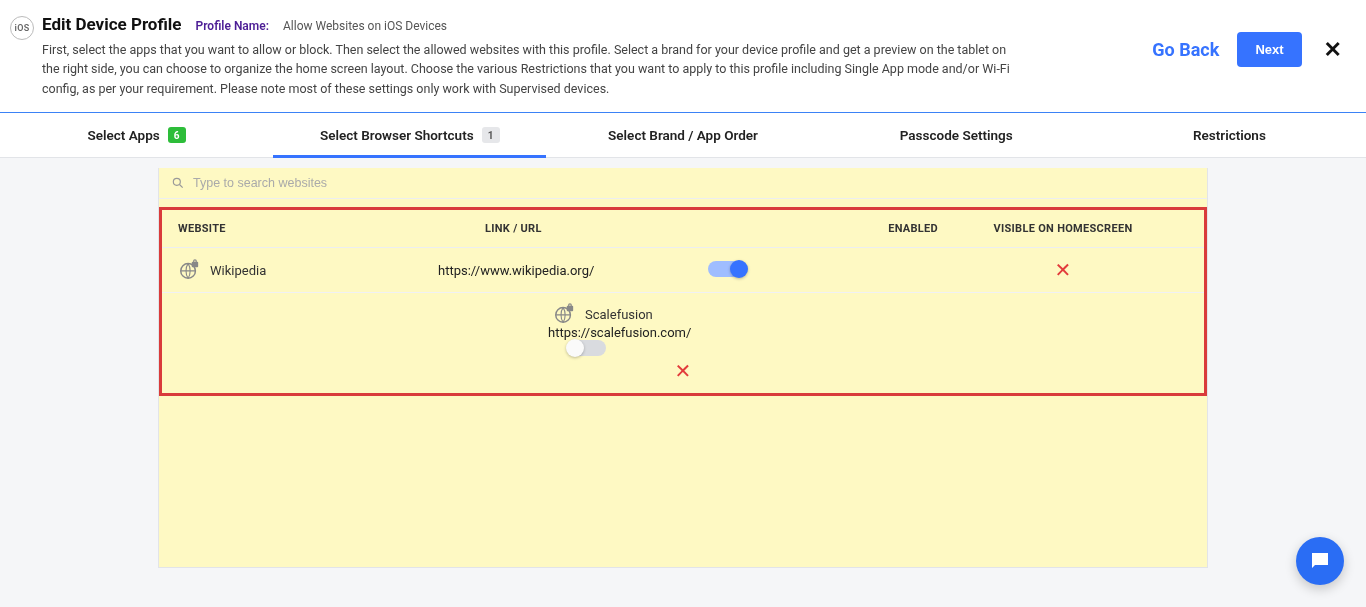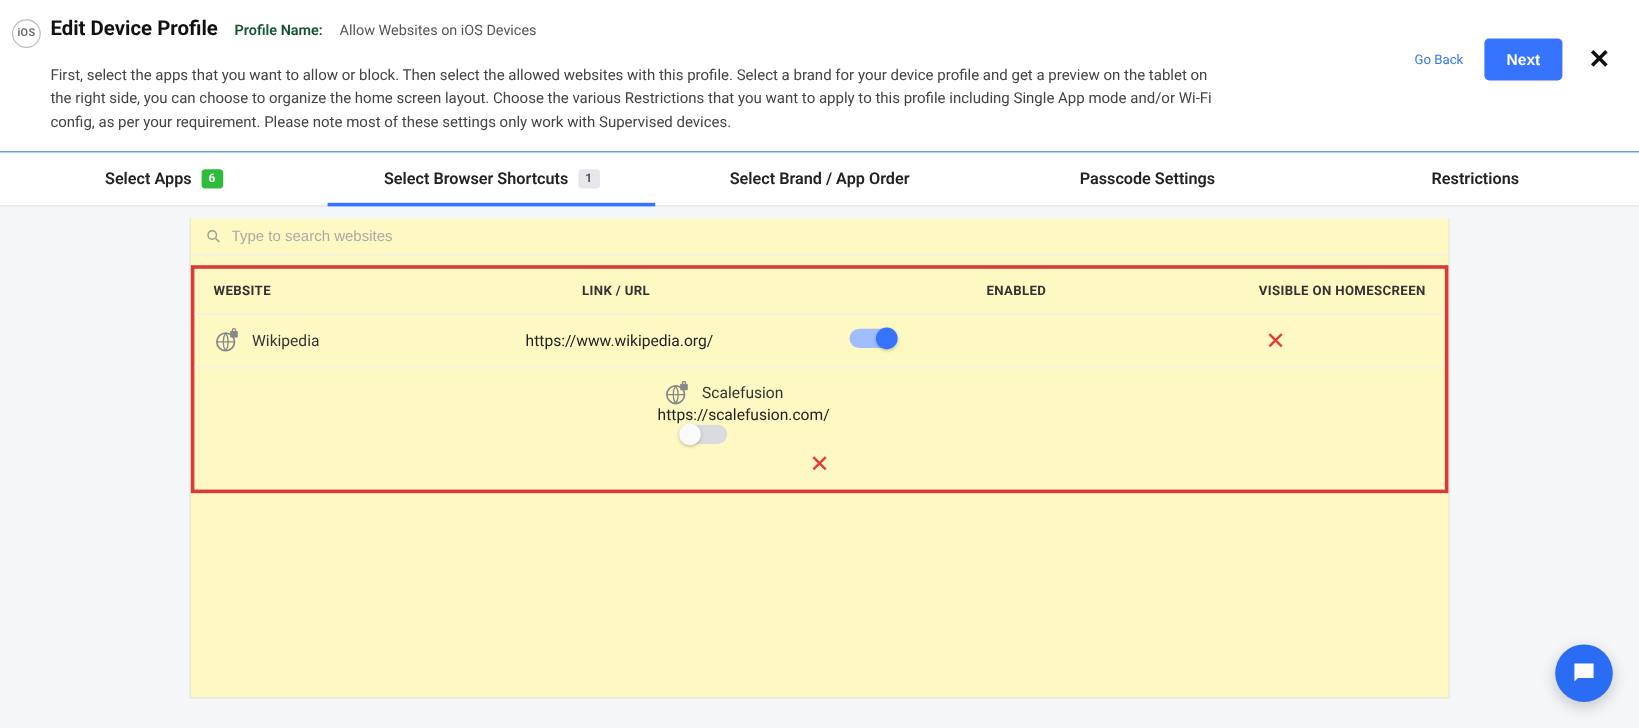--- a/index.html
+++ b/index.html
@@ -1,46 +1,46 @@
 <!DOCTYPE html>
 <html><head>
   <meta charset="utf-8">
   <style>
     * { box-sizing: border-box; margin: 0; padding: 0; }
     body { font-family: -apple-system, BlinkMacSystemFont, "Segoe UI", Roboto, Helvetica, Arial, sans-serif; background: #f5f6f8; color: #2b2b2b; width: 1366px; height: 607px; overflow: hidden; position: relative; }
     .header-region { background: #fff; padding: 14px 20px 14px 10px; display: flex; align-items: flex-start; }
     .ios-badge { width: 24px; height: 24px; border: 1px solid #bbb; border-radius: 50%; display: flex; align-items: center; justify-content: center; font-size: 9px; color: #666; margin-right: 8px; margin-top: 2px; flex: 0 0 auto; font-weight: 600; letter-spacing: 0.3px; }
     .header-text { flex: 1 1 auto; padding-right: 30px; }
-    .title-row { display: flex; align-items: baseline; gap: 14px; margin-bottom: 20px; }
+    .title-row { display: flex; align-items: baseline; gap: 14px; margin-bottom: 6px; }
     .page-title { font-size: 17px; font-weight: 700; color: #111; }
-    .profile-name-label { font-size: 12px; color: #14532d; font-weight: 600; }
+    .profile-name-label { font-size: 12px; color: #4c1d95; font-weight: 600; }
     .profile-name-value { font-size: 12px; color: #555; }
     .header-desc { font-size: 12.5px; color: #444; line-height: 1.55; max-width: 980px; }
     .header-actions { display: flex; align-items: center; gap: 18px; flex: 0 0 auto; margin-top: 18px; }
-    .go-back { color: #3673ff; font-size: 11px; font-weight: 400; cursor: pointer; margin-left: 36px; }
+    .go-back { color: #3673ff; font-size: 18px; font-weight: 700; cursor: pointer; margin-left: 36px; }
     .next-btn { background: #3673ff; color: #fff; border: none; border-radius: 4px; padding: 10px 18px; font-size: 13px; font-weight: 600; cursor: pointer; }
     .close-x { font-size: 22px; font-weight: 700; cursor: pointer; color: #111; padding: 0 4px; }
     .tabs-bar { background: #fff; border-top: 1px solid #3b82f6; border-bottom: 1px solid #e2e4e8; display: flex; }
     .tab { flex: 1 1 0; text-align: center; padding: 14px 10px; font-size: 13.5px; font-weight: 600; color: #222; cursor: pointer; position: relative; display: flex; align-items: center; justify-content: center; gap: 8px; }
     .tab.active::after { content: ""; position: absolute; left: 0; right: 0; bottom: -1px; height: 3px; background: #3673ff; }
     .count-badge { display: inline-flex; align-items: center; justify-content: center; min-width: 18px; height: 16px; padding: 0 4px; border-radius: 3px; font-size: 10px; font-weight: 700; }
     .count-badge.green { background: #2dbd3a; color: #fff; }
     .count-badge.grey { background: #e6e7ea; color: #555; }
     .content-wrap { padding: 10px 0 0; display: flex; justify-content: center; }
     .panel { width: 1050px; background: #fef9c3; border: 1px solid #e2e4e8; border-top: none; min-height: 400px; }
     .search-row { display: flex; align-items: center; padding: 8px 12px; border-bottom: 1px solid #eceef1; gap: 8px; }
     .search-icon svg { width: 14px; height: 14px; display: block; }
     .search-input { flex: 1; border: none; outline: none; font-size: 12.5px; color: #555; background: transparent; }
     .search-input::placeholder { color: #aaa; }
     .table-area { margin-top: 8px; border: 3px solid #d93b3b; }
     .thead { display: flex; padding: 12px 16px; font-size: 11px; font-weight: 700; letter-spacing: 0.3px; color: #333; border-bottom: 1px solid #eceef1; }
     .col-website { width: 260px; }
     .col-url { width: 270px; padding-left: 47px; }
-    .col-enabled { width: 230px; text-align: center; padding-left: 48px; }
-    .col-visible { flex: 1; text-align: right; }
+    .col-enabled { width: 230px; text-align: right; padding-left: 48px; }
+    .col-visible { flex: 1; text-align: center; }
     .trow { display: flex; align-items: center; padding: 10px 16px; border-bottom: 1px solid #f0f1f4; font-size: 13px; color: #333; }
     .trow:last-child { border-bottom: none; flex-direction: column; }
     .site-cell { display: flex; align-items: center; gap: 10px; width: 260px; }
     .globe-icon { width: 22px; height: 22px; display:flex; align-items:center; justify-content:center; }
     .url-cell { width: 270px; font-size: 13px; color: #222; }
     .enabled-cell { width: 230px; }
     .toggle { width: 38px; height: 16px; border-radius: 10px; position: relative; cursor: pointer; display: inline-block; }
     .toggle .knob { position: absolute; width: 18px; height: 18px; border-radius: 50%; top: -1px; box-shadow: 0 1px 3px rgba(0,0,0,0.25); }
     .toggle.on { background: #9fbdff; }
     .toggle.on .knob { right: -2px; background: #3673ff; }

